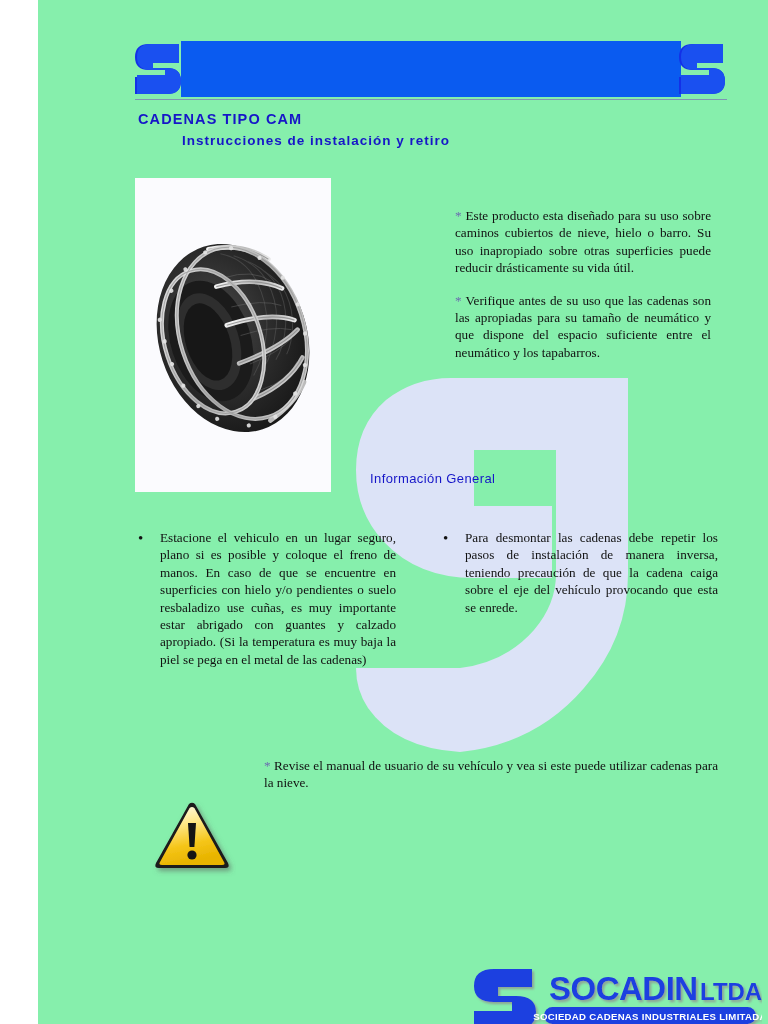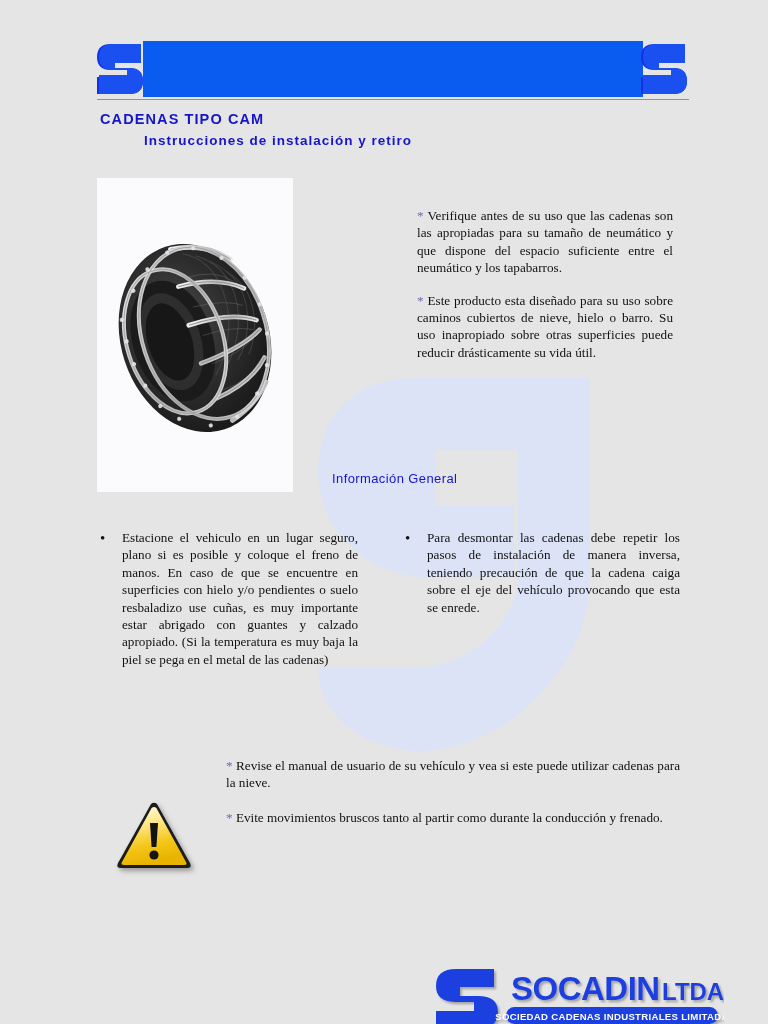--- a/index.html
+++ b/index.html
@@ -11,21 +11,22 @@
     font-family: "Liberation Serif", serif;
     width: 768px;
     height: 1024px;
     position: relative;
     overflow: hidden;
   }
 
   .page {
     position: absolute;
     inset: 0;
-    background: #e5e5e5;
+    background: #86efac;
+    margin-left: 38px;
   }
 
   
   .header-band {
     position: absolute;
     left: 97px;
     top: 41px;
     width: 592px;
     height: 56px;
   }
@@ -312,25 +313,25 @@
           <circle cx="16" cy="88" r="2.1"></circle>
             <circle cx="-12" cy="88" r="2.1"></circle>
         </g>
       </g>
     </svg>
   </div>
 
   <div class="right-col">
     <div class="para">
       <span class="ast">*</span>
-      <span>Verifique antes de su uso que las cadenas son las apropiadas para su tamaño de neumático y que dispone del espacio suficiente entre el neumático y los tapabarros.</span>
+      <span>Este producto esta diseñado para su uso sobre caminos cubiertos de nieve, hielo o barro. Su uso inapropiado sobre otras superficies puede reducir drásticamente su vida útil.</span>
     </div>
     <div class="para">
       <span class="ast">*</span>
-      <span>Este producto esta diseñado para su uso sobre caminos cubiertos de nieve, hielo o barro. Su uso inapropiado sobre otras superficies puede reducir drásticamente su vida útil.</span>
+      <span>Verifique antes de su uso que las cadenas son las apropiadas para su tamaño de neumático y que dispone del espacio suficiente entre el neumático y los tapabarros.</span>
     </div>
   </div>
 
   <div class="info-general">Información General</div>
 
   <div class="bullet-block" id="bullet-left">
     <div class="bullet-dot">•</div>
     <div class="bullet-body para">Estacione el vehiculo en un lugar seguro, plano si es posible y coloque el freno de manos. En caso de que se encuentre en superficies con hielo y/o pendientes o suelo resbaladizo use cuñas, es muy importante estar abrigado con guantes y calzado apropiado. (Si la temperatura es muy baja la piel se pega en el metal de las cadenas)</div>
   </div>
 
@@ -359,24 +360,20 @@
       <path d="M40 28 h8 l-1.6 24 h-4.8 Z" fill="#141414"></path>
       <circle cx="44" cy="60" r="4.6" fill="#141414"></circle>
     </svg>
   </div>
 
   <div class="warn-text">
     <div class="para">
       <span class="ast">*</span>
       <span>Revise el manual de usuario de su vehículo y vea si este puede utilizar cadenas para la nieve.</span>
     </div>
-    <div class="para">
-      <span class="ast">*</span>
-      <span>Evite movimientos bruscos tanto al partir  como durante la conducción y frenado.</span>
-    </div>
   </div>
 
   <div class="footer-logo">
     <svg viewBox="0 0 290 64" xmlns="http://www.w3.org/2000/svg">
       <defs>
         <filter id="logoShadow" x="-20%" y="-20%" width="150%" height="160%">
           <feDropShadow dx="2" dy="2.2" stdDeviation="1.1" flood-color="#8f8f8f" flood-opacity="0.75"></feDropShadow>
         </filter>
       </defs>
       <g filter="url(#logoShadow)">

